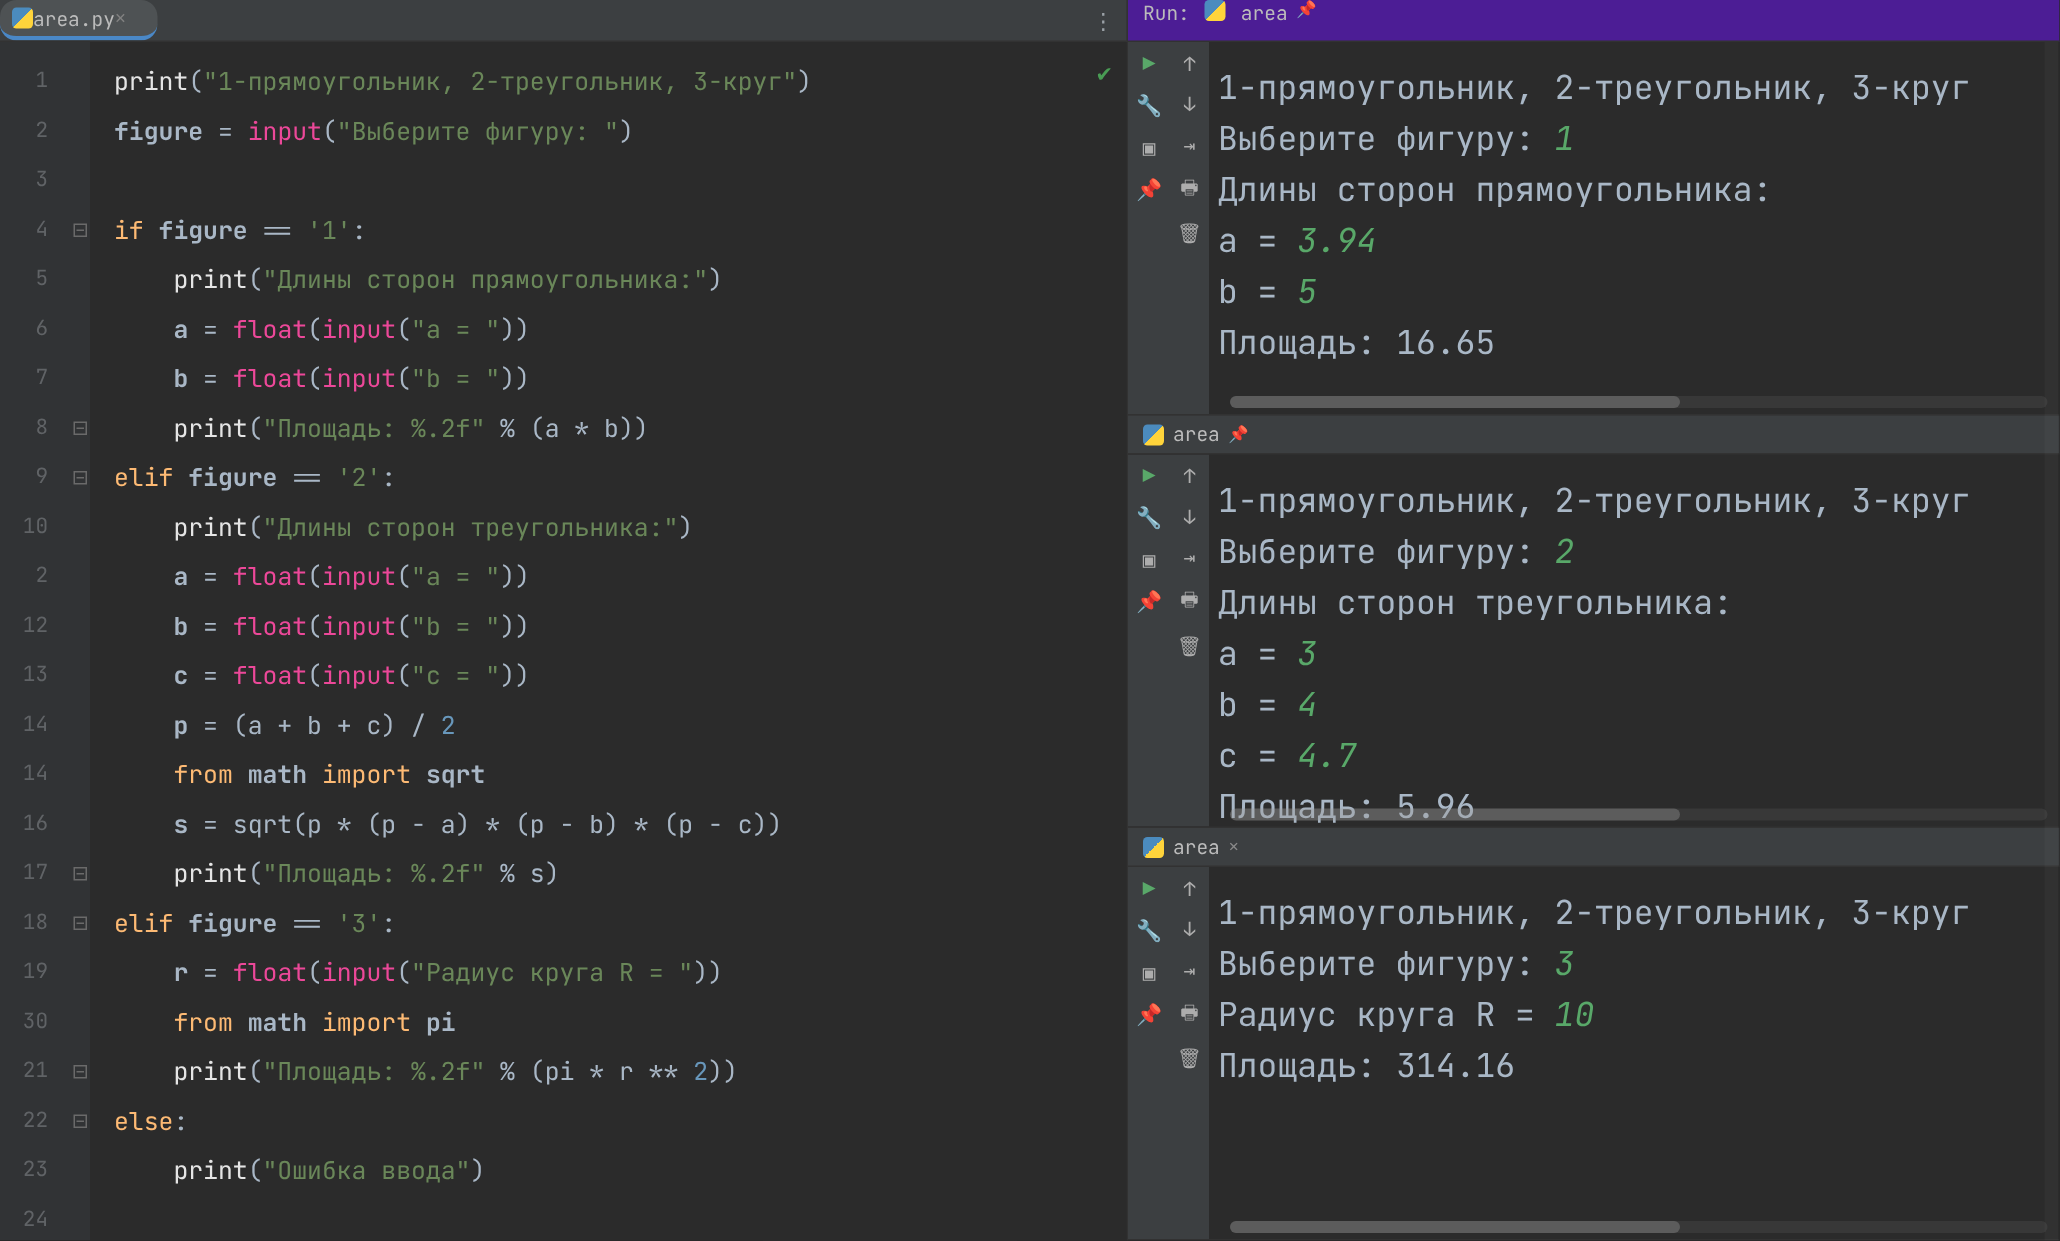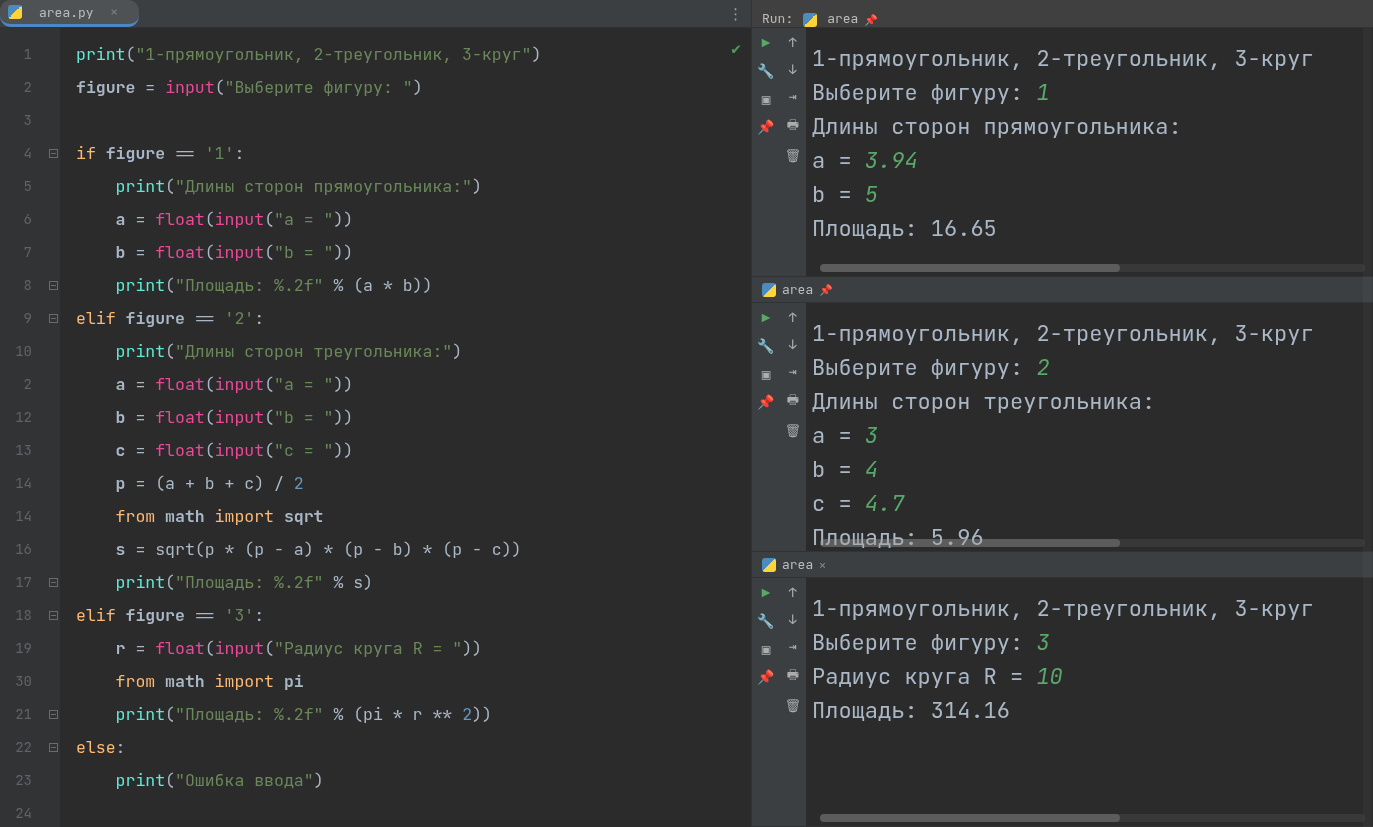--- a/index.html
+++ b/index.html
@@ -19,21 +19,21 @@
     border-right: 1px solid #323232;
   }
   .tabbar {
     height: 28px;
     background: #3c3f41;
     display: flex; align-items: stretch;
     border-bottom: 1px solid #323232;
     position: relative;
   }
   .tab {
-    display: flex; align-items: center; gap: 17px;
+    display: flex; align-items: center; gap: 0;
     padding: 0 21px 0 8px;
     background: #4e5254;
     color: #bbbbbb;
     font-size: 13px;
     border-bottom: 3px solid #4a88c7;
     border-radius: 11px;
   }
   .py-icon {
     width: 14px; height: 14px; display: inline-block;
     background: linear-gradient(135deg, #4b8bbe 50%, #ffd43b 50%);
@@ -80,32 +80,32 @@
     white-space: pre; overflow: hidden;
     line-height: 33px;
     font-size: 16.5px;
   }
   .checkmark {
     position: absolute; top: 10px; right: 10px;
     color: #499c54; font-size: 16px;
   }
   
   .kw   { color: #fdba74; }
-  .fn   { color: #5eead4; }
+  .fn   { color: #e5e5e5; }
   .builtin { color: #ec4899; }
   .str  { color: #6a8759; }
   .num  { color: #6897bb; }
   .op   { color: #a9b7c6; }
   .id   { color: #a9b7c6; font-weight: bold; }
 
   
   .right { flex: 1; height: 100%; display: flex; flex-direction: column; }
   .run-hdr {
-    height: 28px; background: #404040;
-    display: flex; align-items: flex-end; gap: 10px;
+    height: 28px; background: #4c1d95;
+    display: flex; align-items: flex-start; gap: 10px;
     padding: 0 10px; color: #bbbbbb; font-size: 13px;
     border-bottom: 1px solid #323232;
   }
   .run-hdr .pin { color: #8a8a8a; font-size: 11px; margin-left: -4px;}
   .panel {
     flex: 1; display: flex; overflow: hidden;
     border-bottom: 1px solid #323232;
     background: #2b2b2b;
   }
   .panel .tools {

